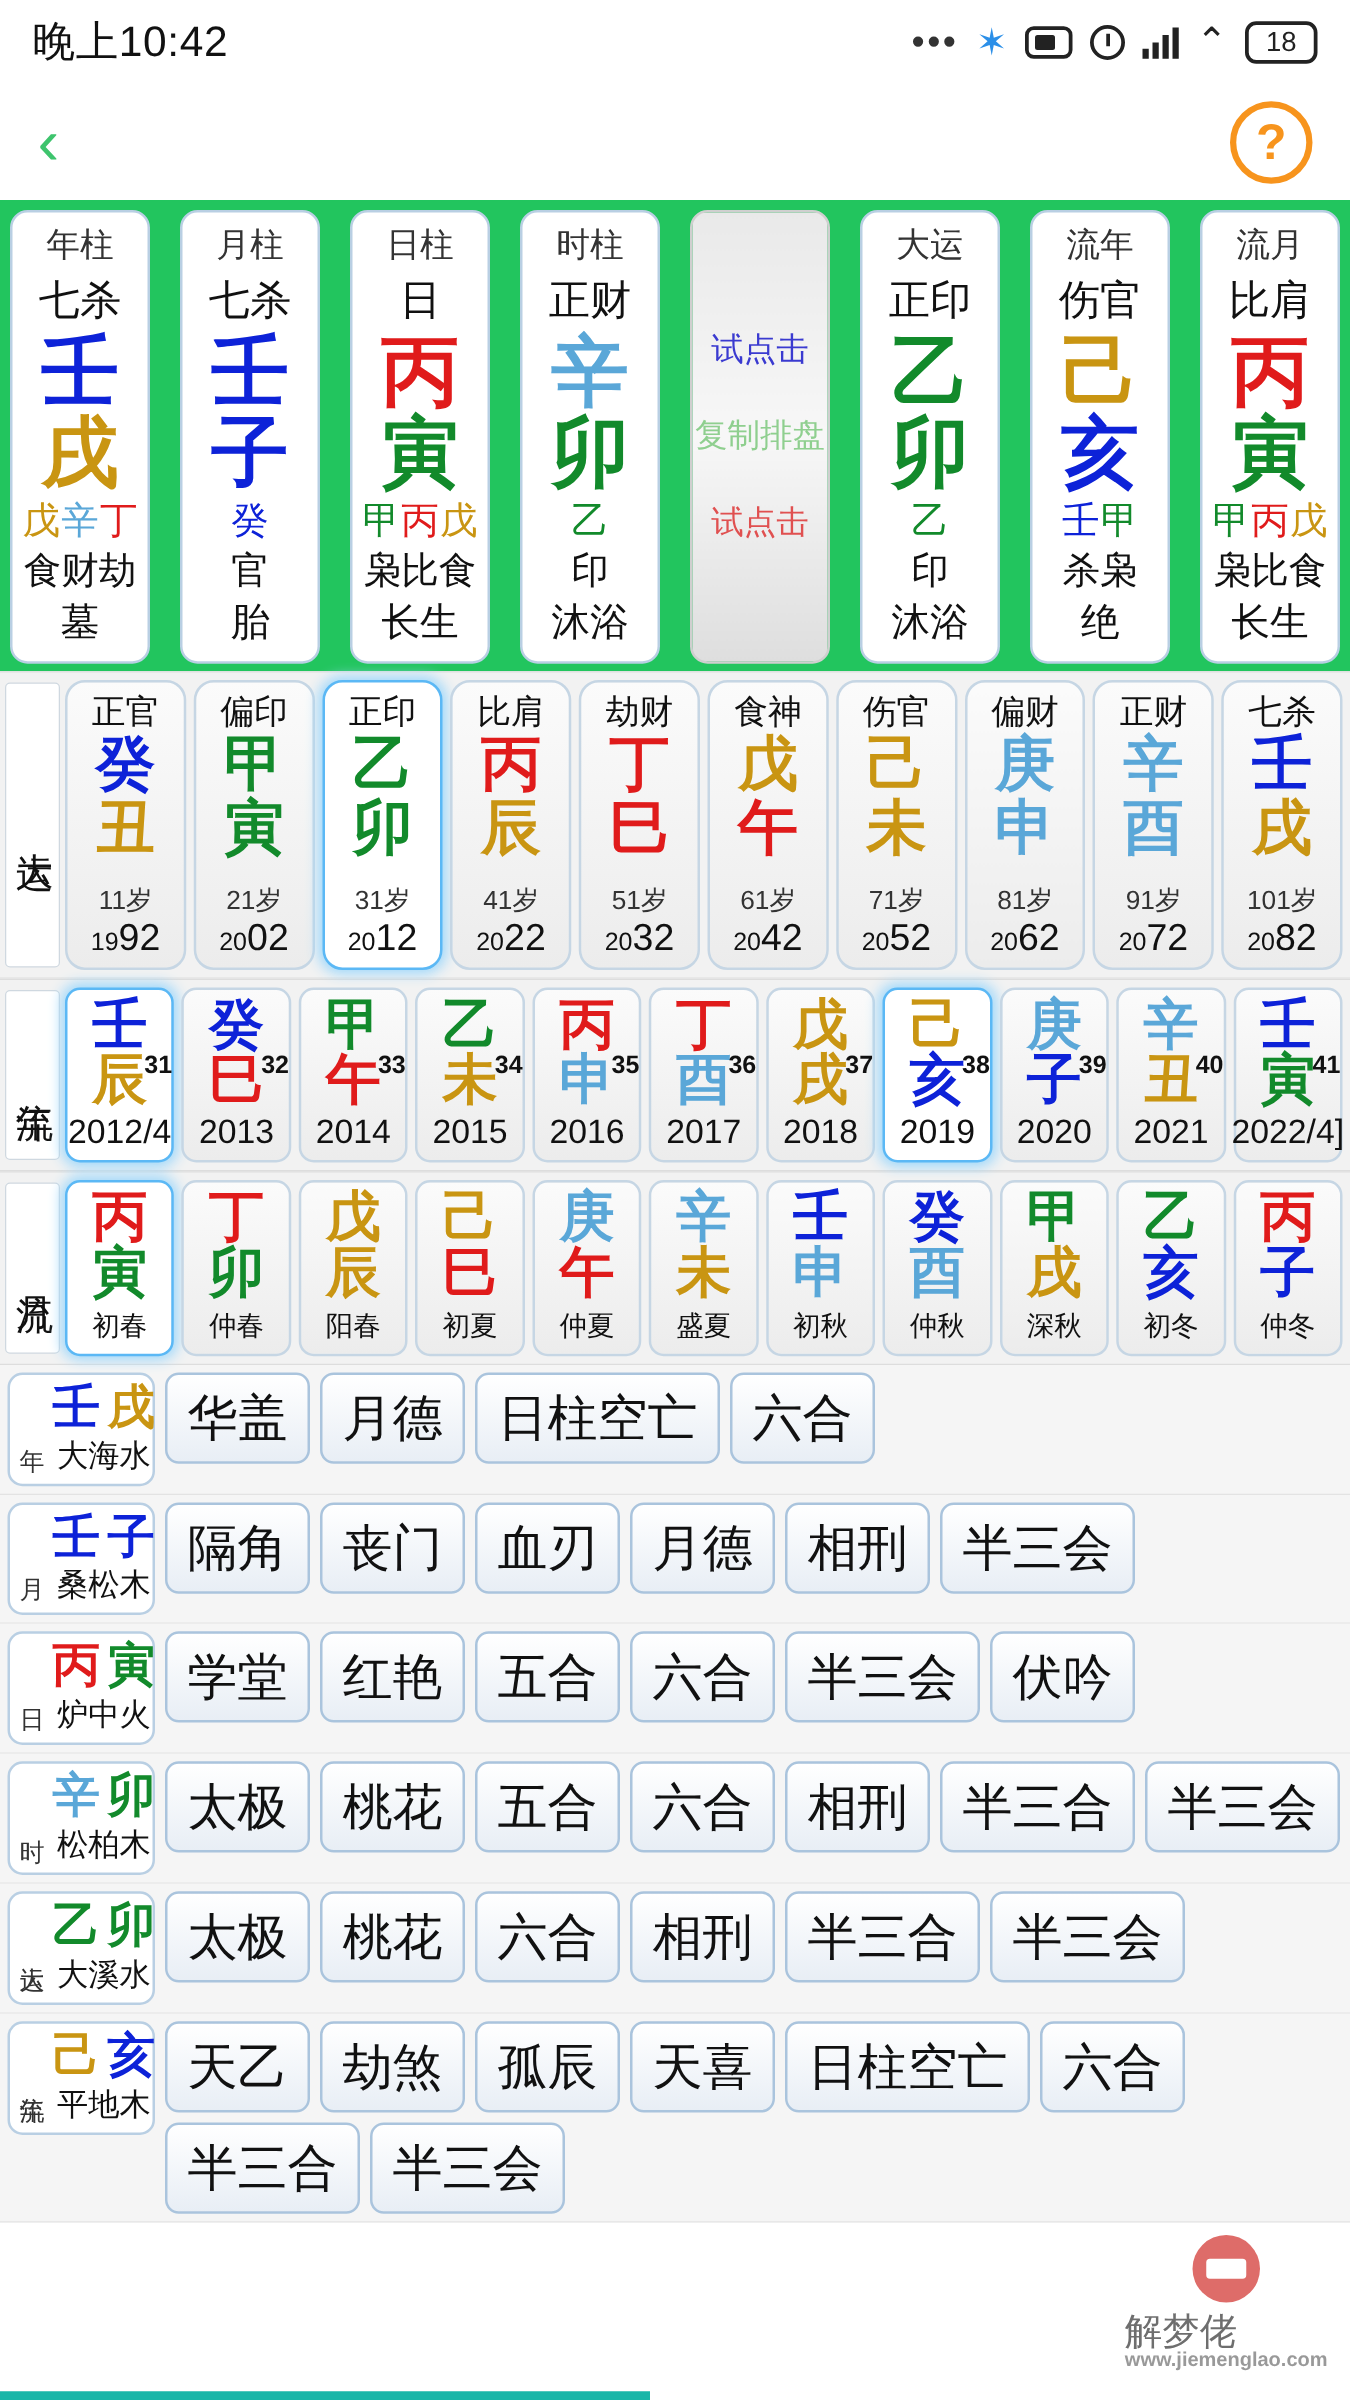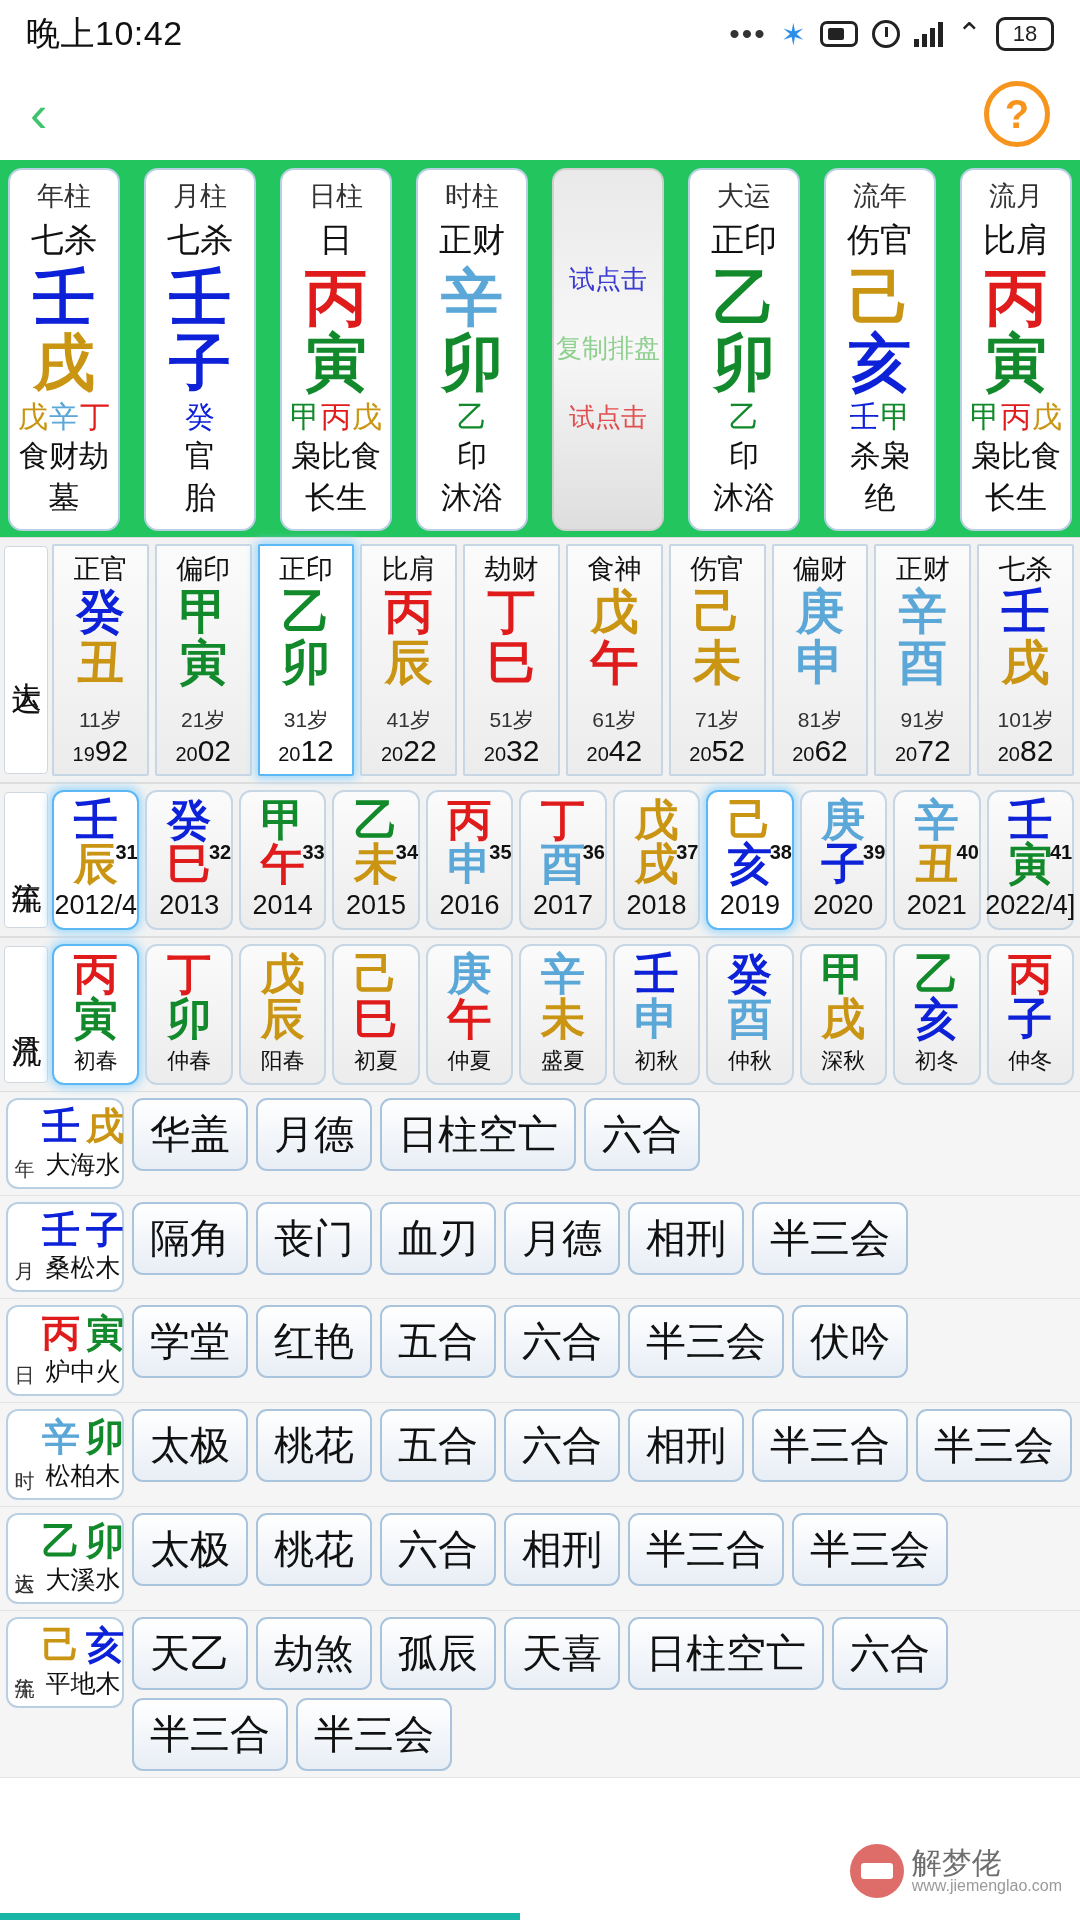--- a/index.html
+++ b/index.html
@@ -90,21 +90,21 @@
   .strip-label{
     width:44px;min-width:44px;background:#fff;border:1px solid #cfd8e0;
     display:flex;align-items:center;justify-content:center;font-size:30px;color:#111;
     writing-mode:vertical-rl;text-orientation:upright;letter-spacing:2px;
     border-radius:4px;margin:2px 4px 2px 4px;
   }
   .strip-items{display:flex;gap:6px;flex:1;min-width:0;padding-right:6px;}
 
   
   .dy-cell{
-    flex:1;min-width:0;border:2px solid #c6d6e4;border-radius:2px;
+    flex:1;min-width:0;border:2px solid #c6d6e4;border-radius:16px;
     background:linear-gradient(180deg,#fbfbfb,#ececec);
     display:flex;flex-direction:column;align-items:center;padding:5px 2px 6px;
   }
   .dy-cell.sel{background:#fff;border-color:#5bb8f5;box-shadow:0 0 10px 3px #9fd8fb;}
   .dy-god{font-size:27px;color:#111;}
   .dy-stem{font-size:48px;font-weight:bold;line-height:1.05;}
   .dy-branch{font-size:48px;font-weight:bold;line-height:1.05;}
   .dy-age{font-size:21px;color:#333;margin-top:18px;}
   .dy-year{font-size:30px;color:#111;}
   .dy-year small{font-size:20px;}
@@ -150,31 +150,31 @@
     border:2px solid #aac4dd;border-radius:11px;
     background:linear-gradient(180deg,#ffffff,#e8eef5);
     font-size:40px;color:#111;padding:7px 16px;white-space:nowrap;
   }
 
   
   .scrollbar{
     position:absolute;left:0;bottom:0;height:7px;width:520px;background:#19b6a8;
   }
   .watermark{
-    position:absolute;right:18px;bottom:22px;display:flex;align-items:center;gap:8px;opacity:.85;
+    position:absolute;right:18px;bottom:22px;display:flex;align-items:center;gap:8px;opacity:.85;flex-direction:column;
   }
   .wm-circle{
     width:54px;height:54px;border-radius:50%;background:#d9534f;position:relative;
   }
   .wm-circle::after{
     content:"";position:absolute;left:11px;top:19px;width:32px;height:16px;background:#fff;border-radius:3px;
   }
   .wm-text{display:flex;flex-direction:column;line-height:1.05;}
   .wm-t1{font-size:30px;color:#555;}
-  .wm-t2{font-size:16px;color:#888;}
+  .wm-t2{font-size:16px;color:#888;font-weight:bold;}
 </style>
 </head>
 <body>
 
 <div class="statusbar">
   <div class="sb-time">晚上10:42</div>
   <div class="sb-right">
     <span class="sb-ico dots">•••</span>
     <span class="sb-ico bt">✶</span>
     <span class="sb-ico batt-sq"></span>

